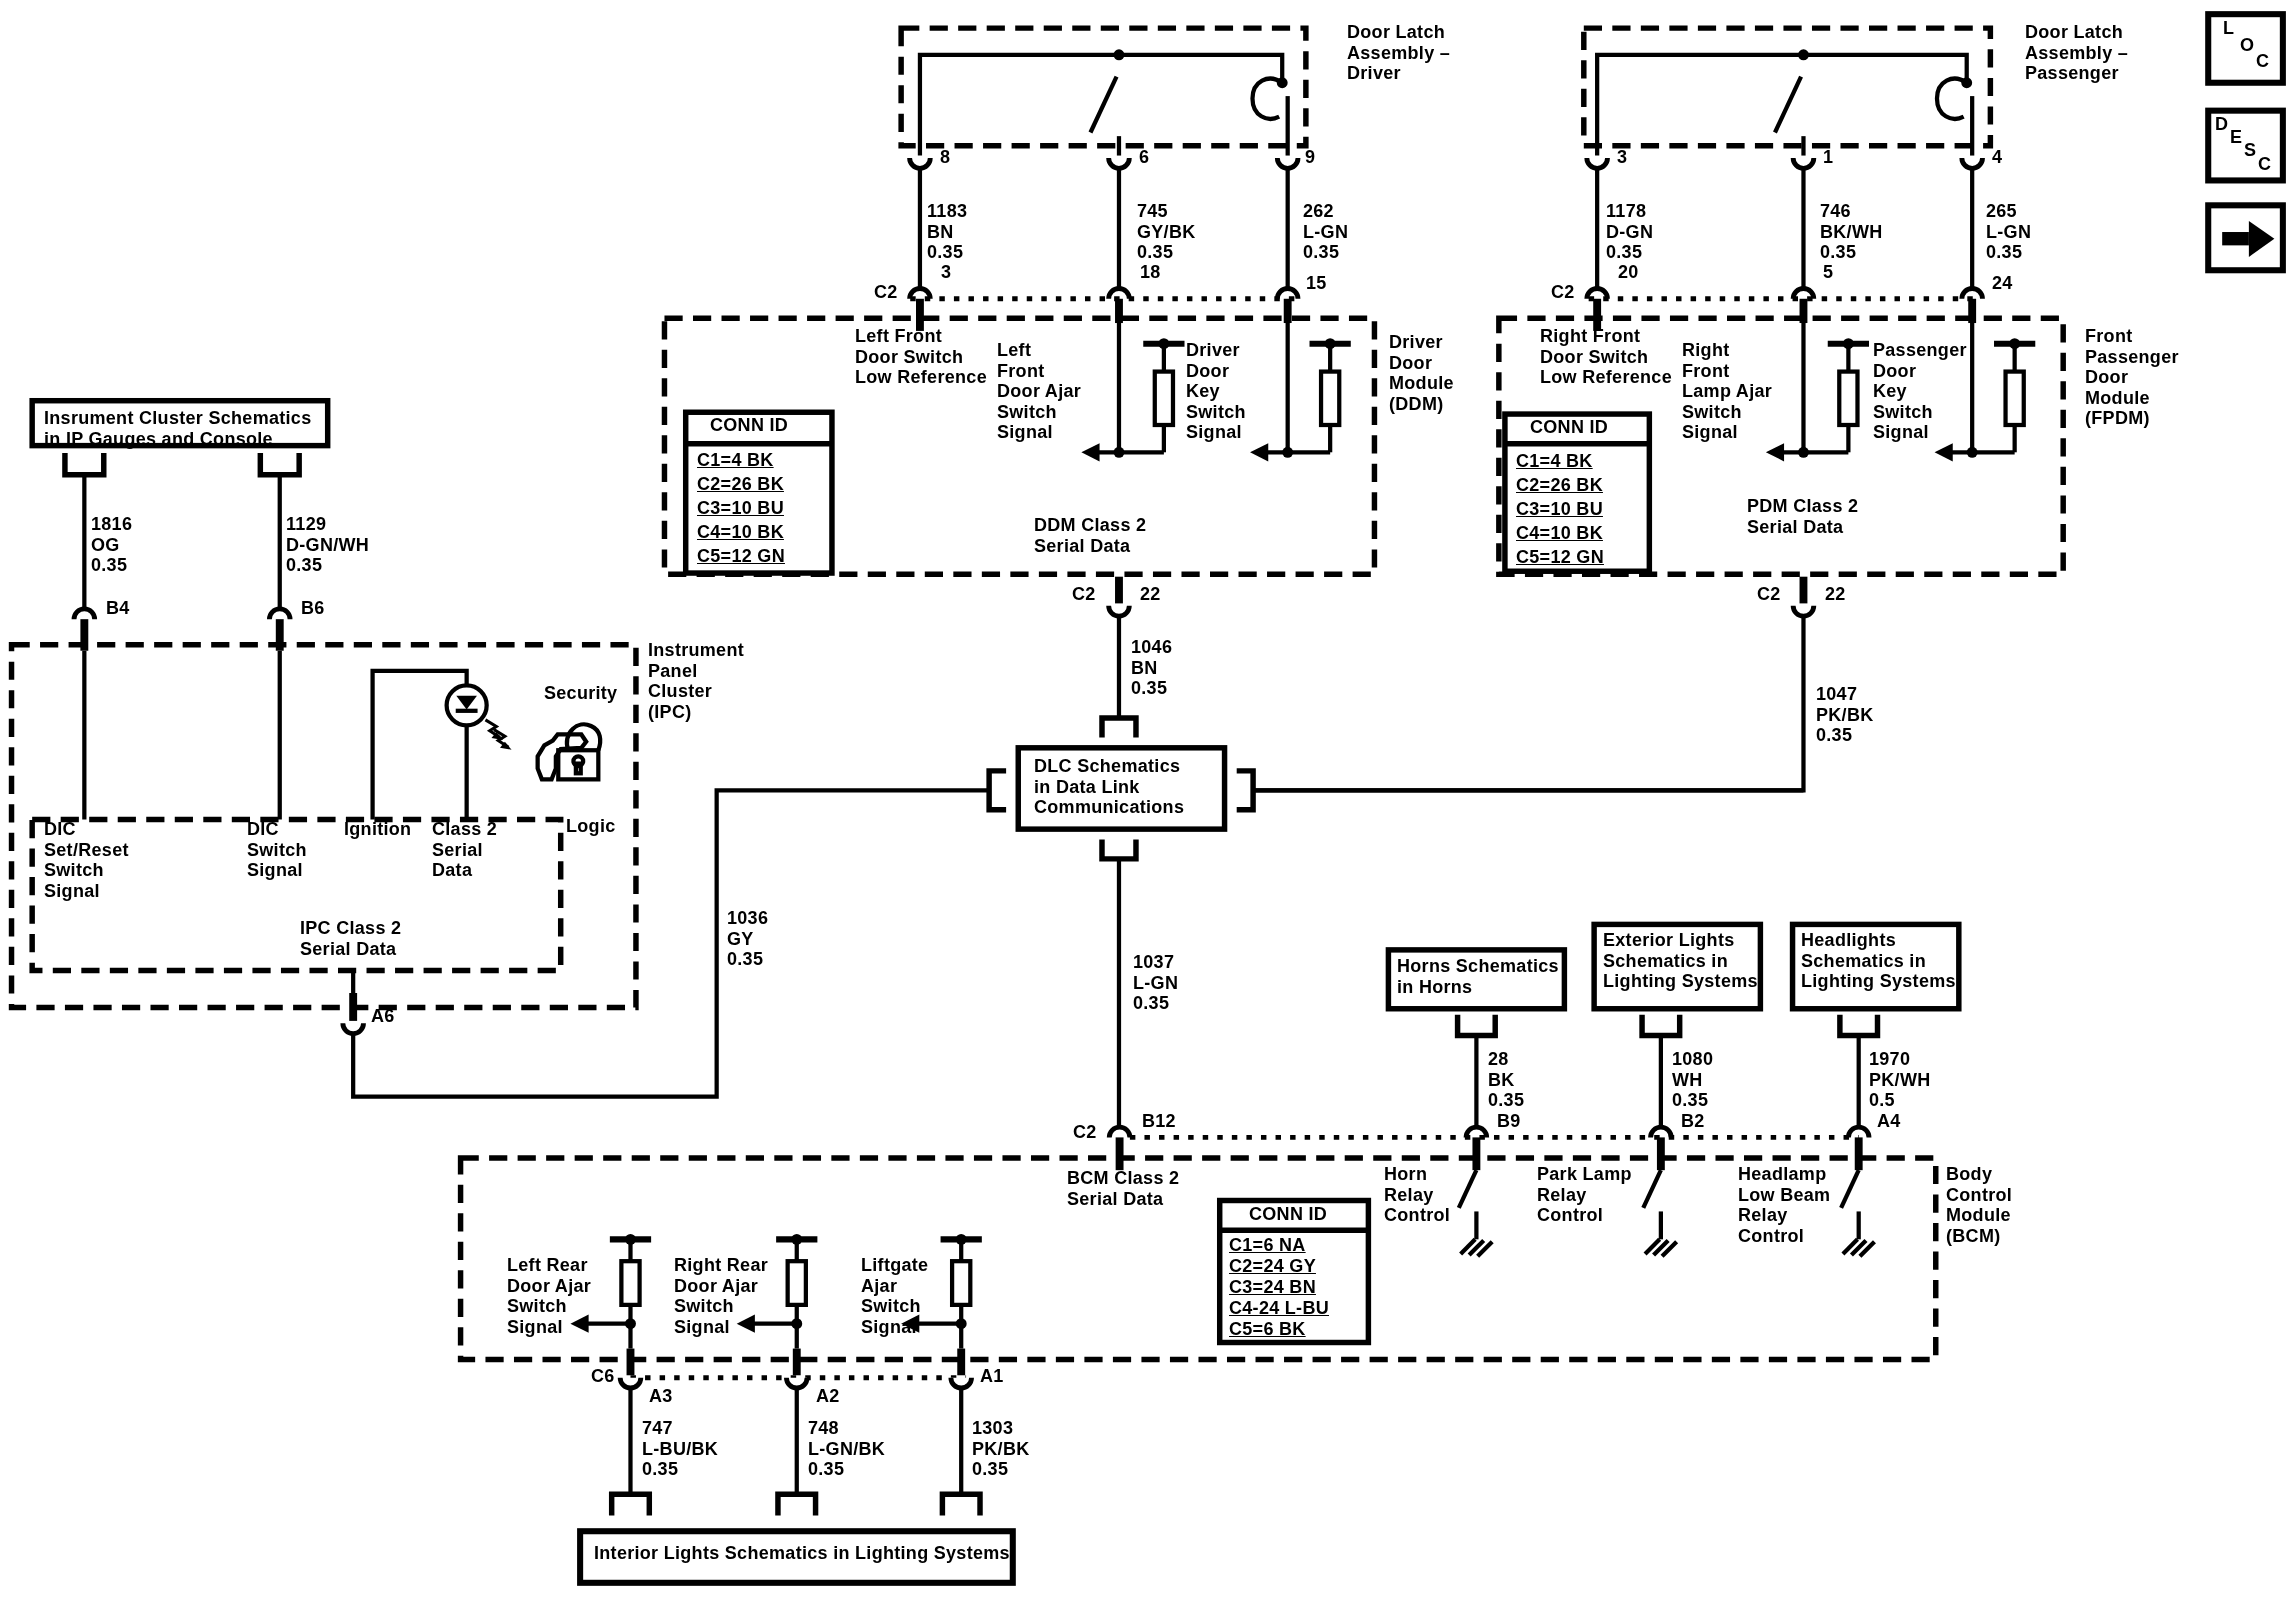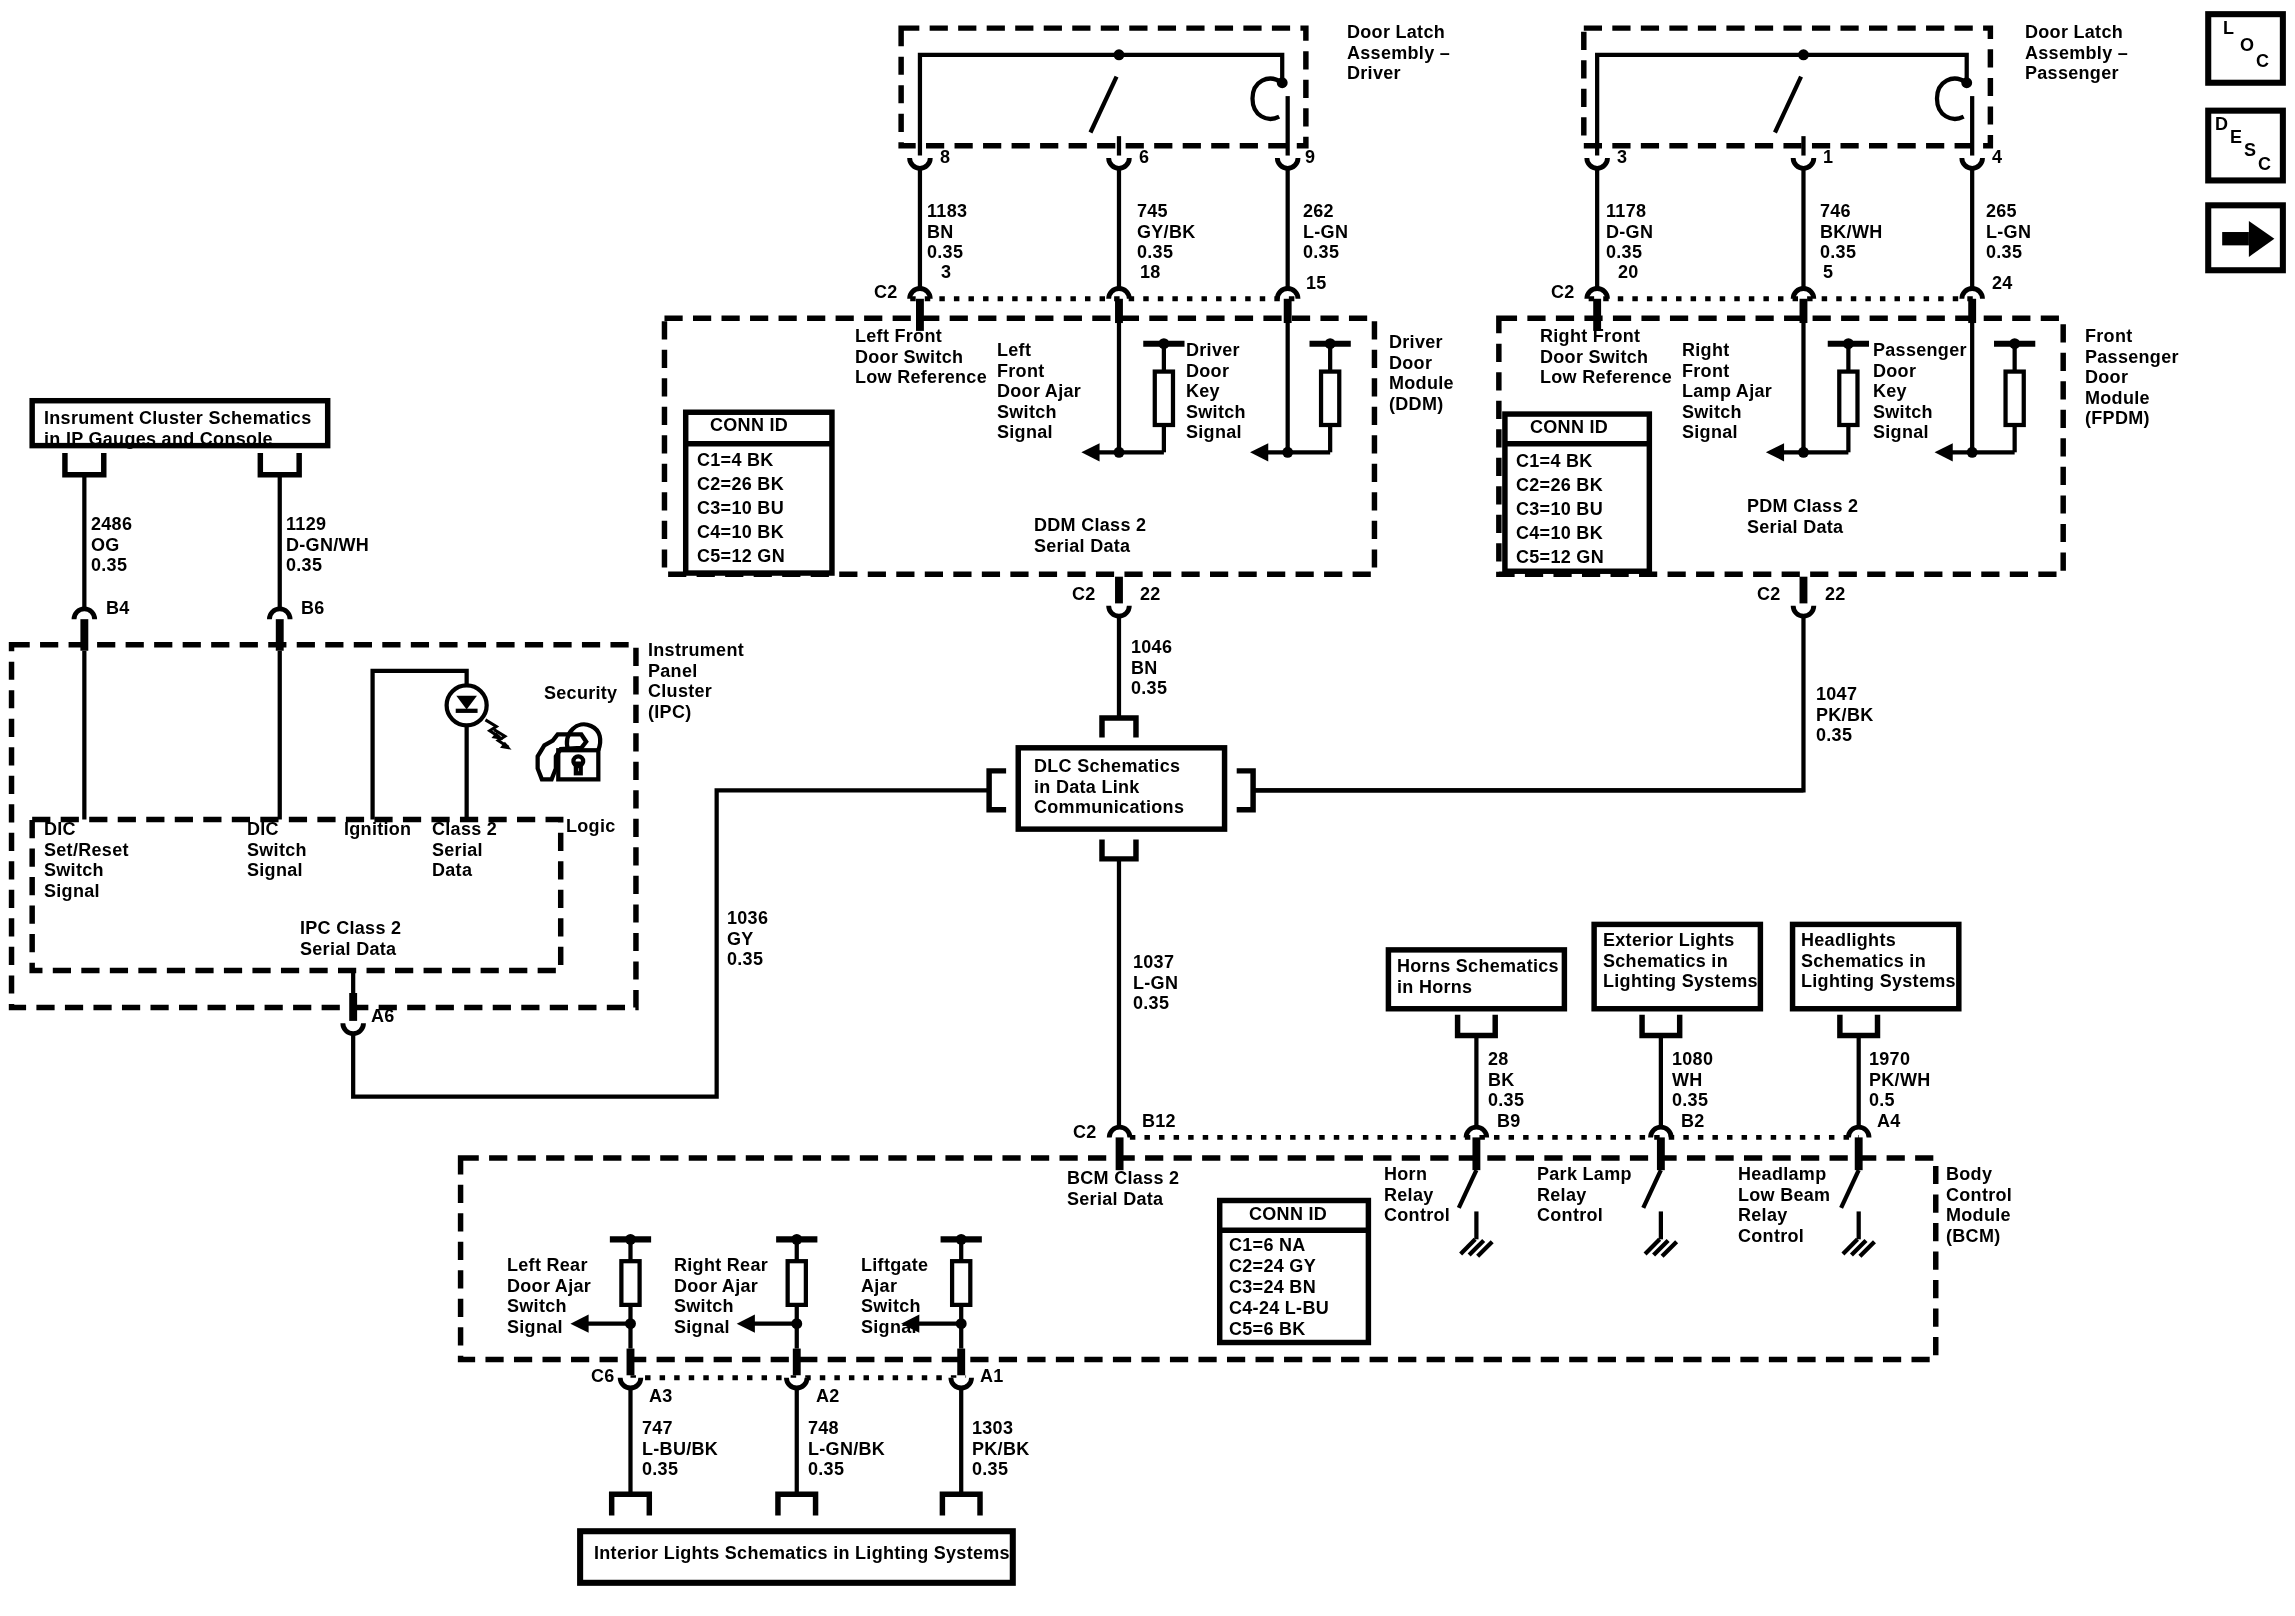--- a/index.html
+++ b/index.html
@@ -1,19 +1,19 @@
 <!DOCTYPE html>
 <html style="font-size:9.7px"><head>
 <meta charset="utf-8">
 <style>
   html,body{margin:0;padding:0;background:#fff;}
   #canvas{position:relative;width:2295px;height:1617px;background:#fff;overflow:hidden;
     font-family:"Liberation Sans",sans-serif;font-weight:bold;color:#000;}
   .t{position:absolute;font-size:18px;line-height:20.6px;letter-spacing:0.3px;white-space:pre-line;}
-  .rows{position:absolute;font-size:18px;letter-spacing:0.3px;}
+  .rows{position:absolute;font-size:18px;letter-spacing:0.3px;text-decoration:underline;}
   .rows div{line-height:24px;}
   .rows.tight div{line-height:21px;}
   svg{position:absolute;left:0;top:0;}
 </style>
 </head>
 <body>
 
 <div id="canvas">
 <svg width="2295" height="1617" viewBox="0 0 3782 2664">
   <g stroke="#000" fill="none">
@@ -459,21 +459,21 @@
 <div class="t" style="left:1747px;top:496px">PDM Class 2
 Serial Data</div>
 <div class="t" style="left:1757px;top:584px">C2</div>
 <div class="t" style="left:1825px;top:584px">22</div>
 <div class="t" style="left:1816px;top:684px">1047
 PK/BK
 0.35</div>
 
 <div class="t" style="left:44px;top:408px">Insrument Cluster Schematics
 in IP Gauges and Console</div>
-<div class="t" style="left:91px;top:514px">2486
+<div class="t" style="left:91px;top:514px">1816
 OG
 0.35</div>
 <div class="t" style="left:286px;top:514px">1129
 D-GN/WH
 0.35</div>
 <div class="t" style="left:106px;top:598px">B4</div>
 <div class="t" style="left:301px;top:598px">B6</div>
 
 <div class="t" style="left:648px;top:640px">Instrument
 Panel

